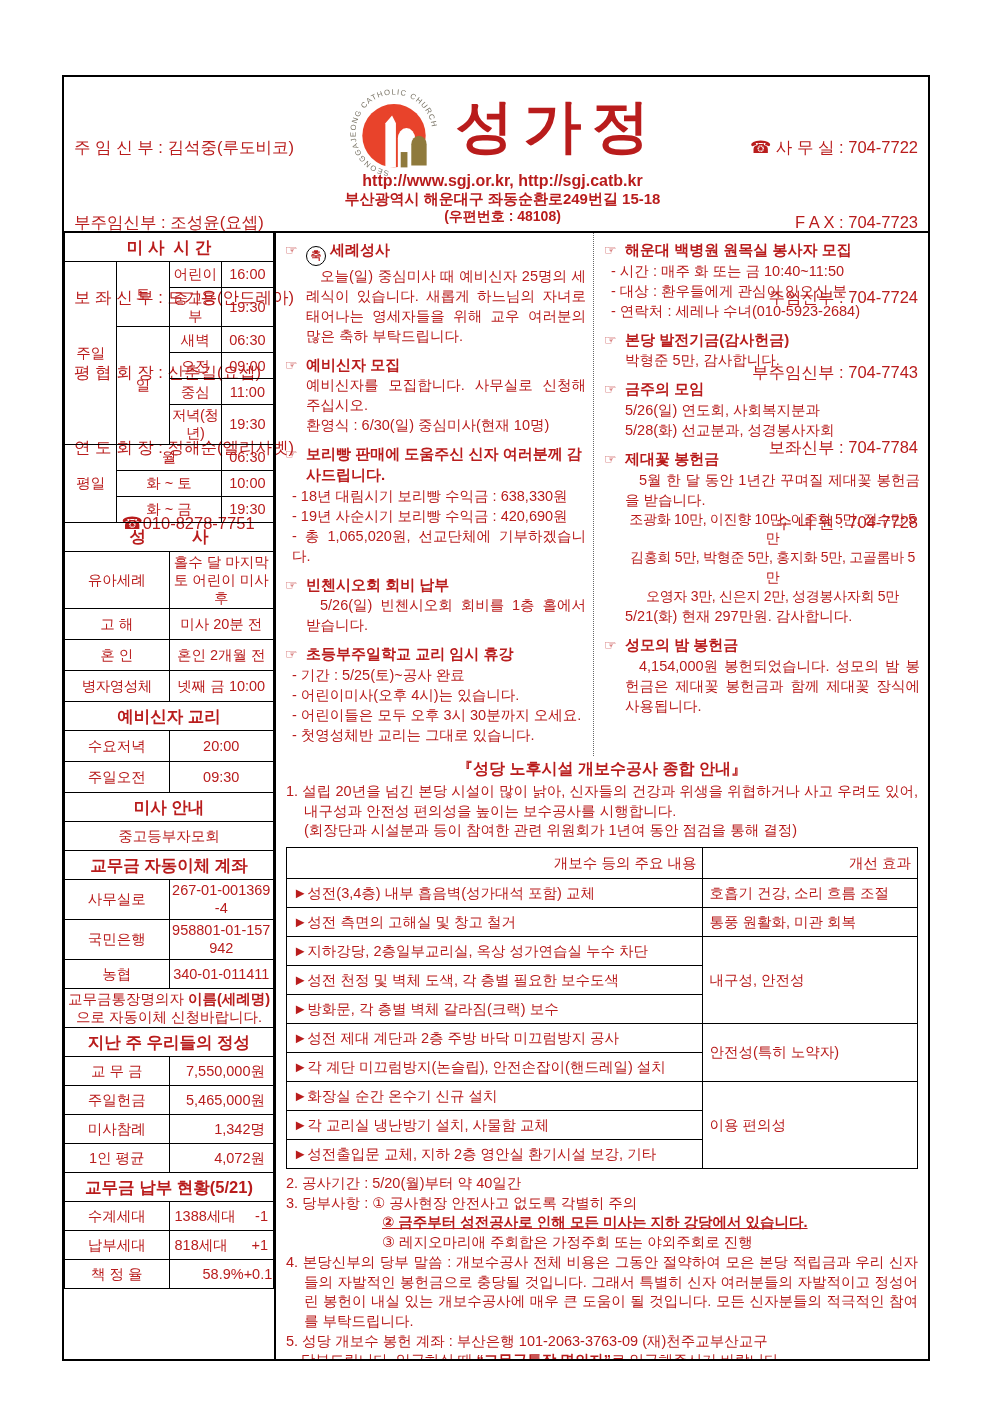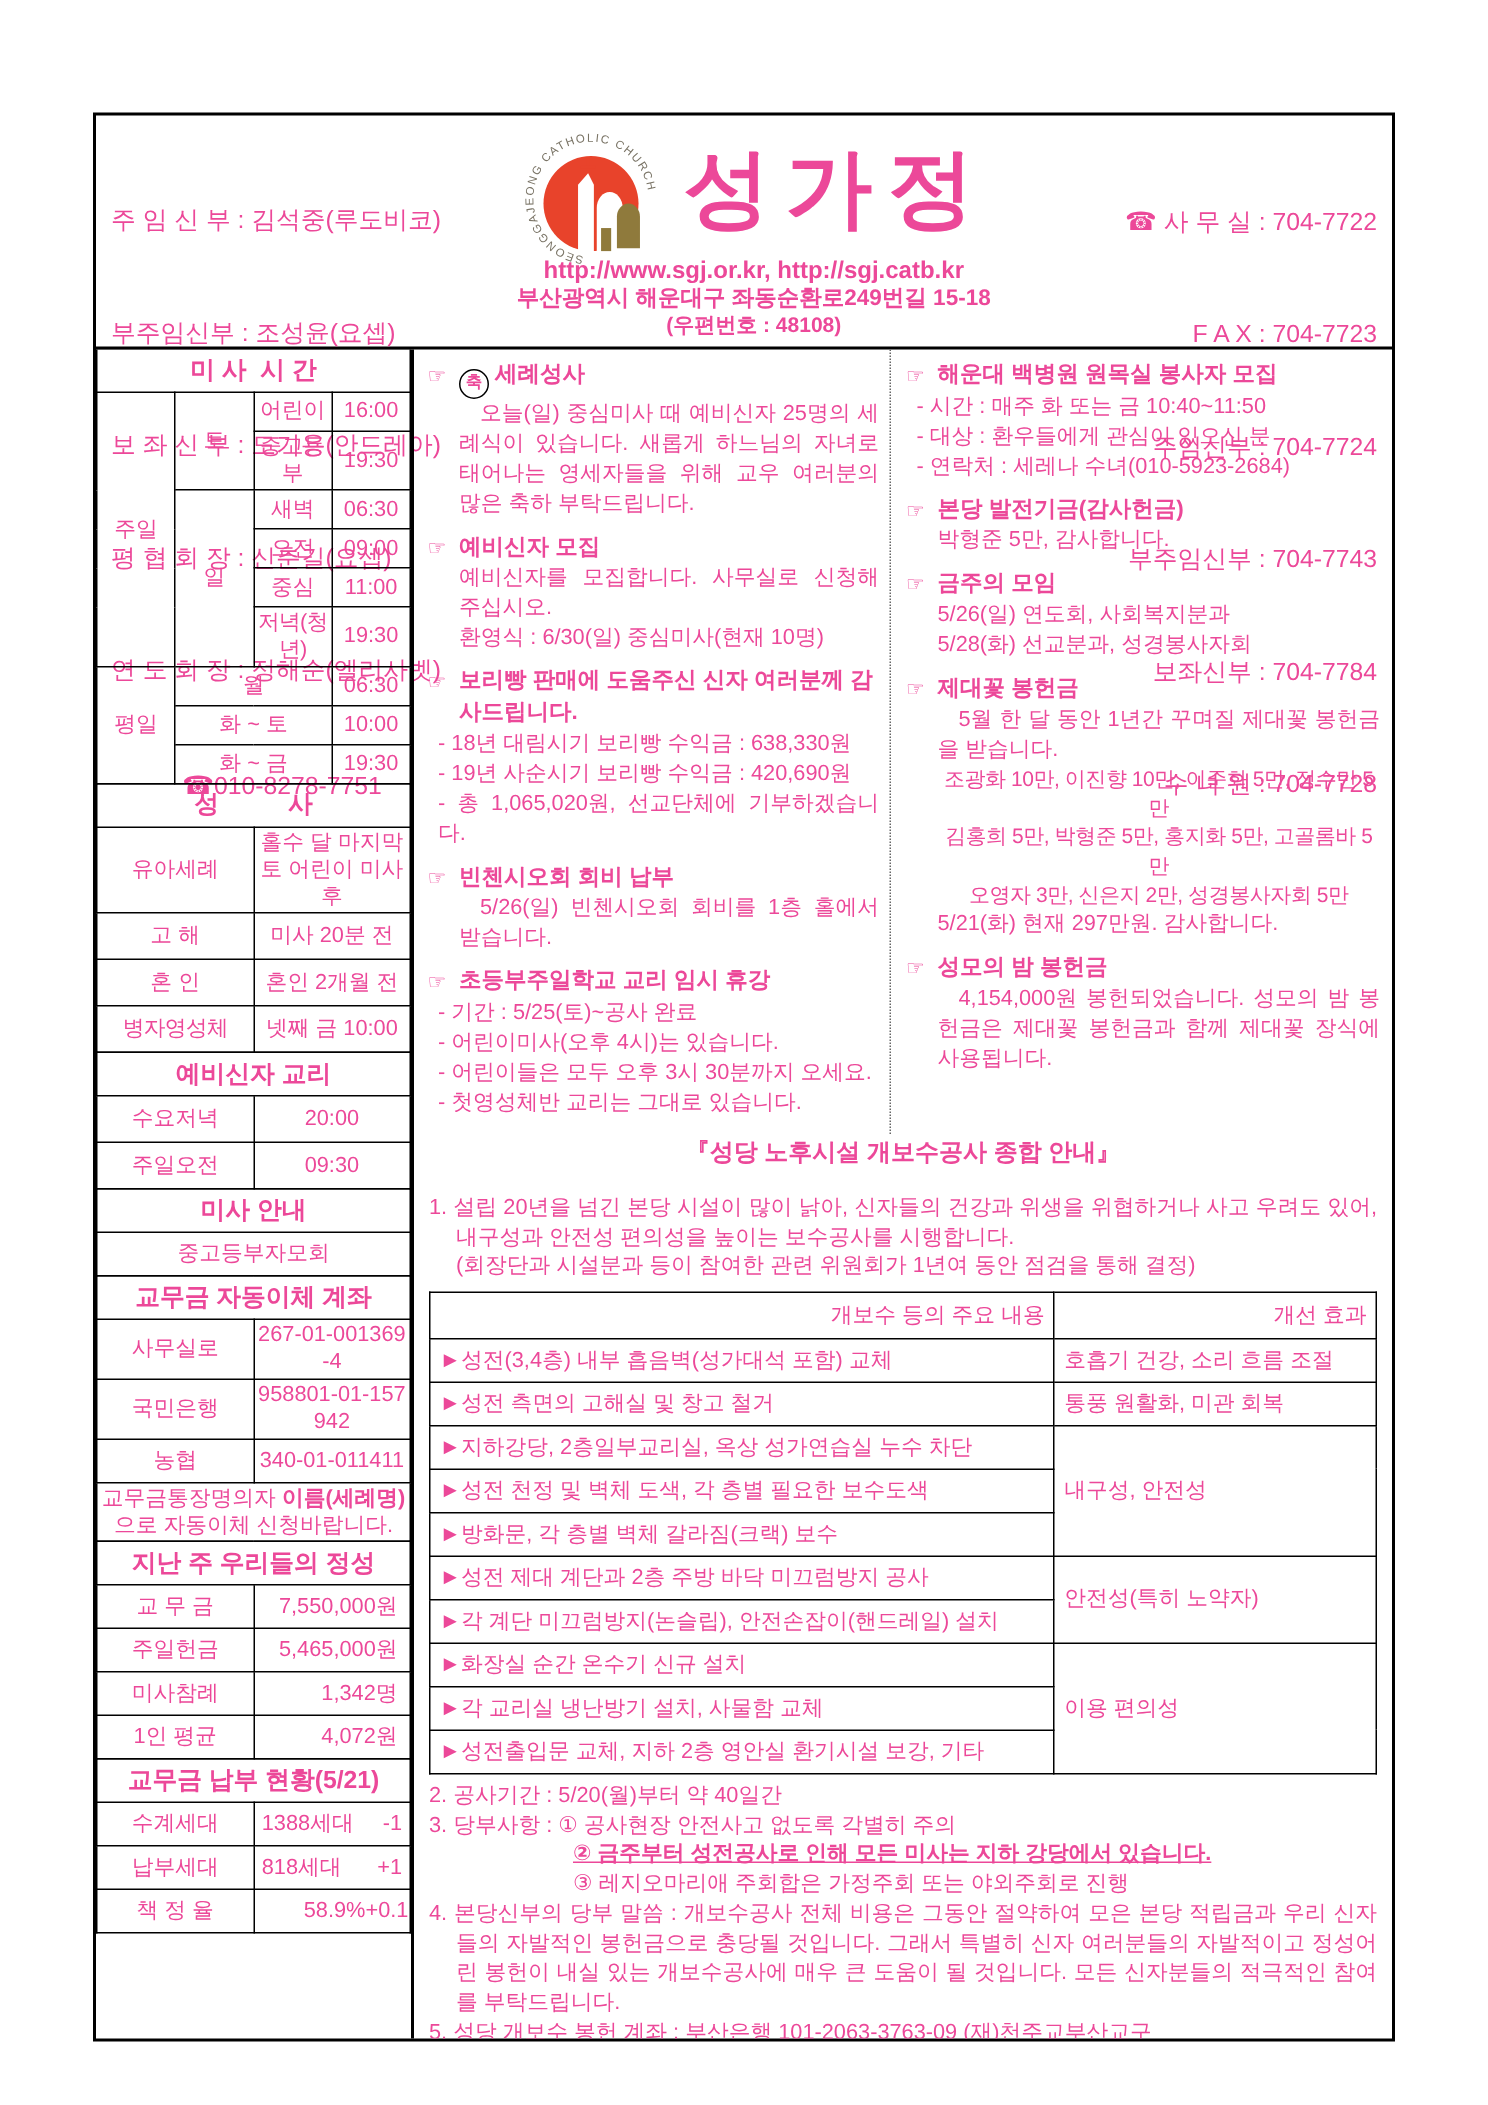--- a/index.html
+++ b/index.html
@@ -1,19 +1,19 @@
 <!DOCTYPE html>
 <html lang="ko"><head>
 <meta charset="utf-8">
 <style>
   * { margin:0; padding:0; box-sizing:border-box; }
   html,body { background:#fff; }
   .page {
     position:relative; width:992px; height:1403px; background:#fff;
-    font-family:"Liberation Sans","DejaVu Sans",sans-serif; color:#ec4899;
+    font-family:"Liberation Sans","DejaVu Sans",sans-serif; color:#b91c1c;
     overflow:hidden;
   }
   .bulletin {
     position:absolute; left:62px; top:75px; width:868px; height:1286px;
     border:2px solid #000; display:flex; flex-direction:column; background:#fff;
   }
   
   .hdr { height:156px; border-bottom:2px solid #000; display:flex; flex-shrink:0; }
   .hdr-left { width:238px; padding:8px 0 6px 10px; font-size:16.5px; line-height:25px; white-space:pre; }
   .hdr-left .mobile { text-align:center; margin-top:1px; }
@@ -48,21 +48,21 @@
   .hand { position:absolute; left:0; top:1px; font-size:14px; }
   .ann-title { font-weight:bold; font-size:15px; }
   .badge { display:inline-flex; width:20px; height:20px; border:1.5px solid #000; border-radius:50%;
            align-items:center; justify-content:center; font-size:11px; font-weight:bold; margin-right:4px; vertical-align:-4px; }
   .para { text-align:justify; text-indent:14px; }
   .plain { text-align:justify; }
   .dash { margin-left:-14px; text-align:justify; }
   .donor-line { font-size:14px; letter-spacing:-0.3px;text-align:center; }
   
   .constr { padding:2px 10px 0 10px; font-size:14.5px; line-height:1.36; }
-  .constr-title { text-align:center; font-weight:bold; font-size:16px; margin-bottom:16px; }
+  .constr-title { text-align:center; font-weight:bold; font-size:16px; margin-bottom:2px; }
   .hang { padding-left:18px; text-indent:-18px; text-align:justify; }
   .c-table { width:100%; border-collapse:collapse; table-layout:fixed; margin:6px 0 5px 0; }
   .c-table td { border:1px solid #000; padding:3px 6px; font-size:14.5px; line-height:1.25; height:29px; vertical-align:middle; }
   .c-table td.c-hdr { text-align:right; height:31px; }
   .c-works { width:66%; }
   .indent2 { margin-left:96px; }
   .bold-u { font-weight:bold; text-decoration:underline; }
 </style>
 </head>
 <body>

